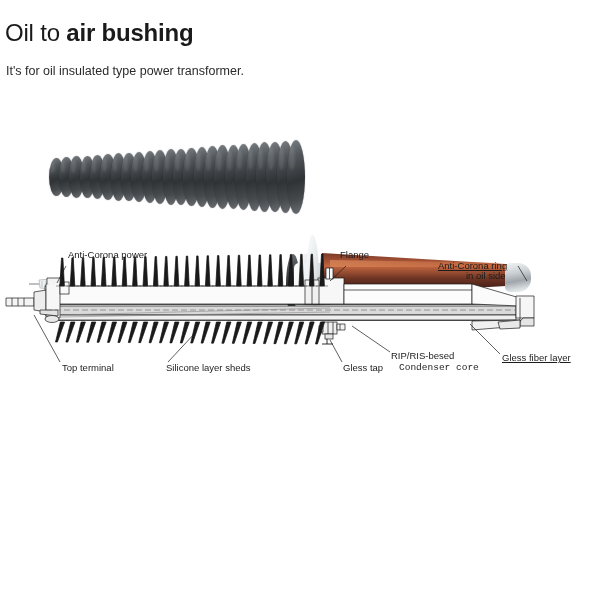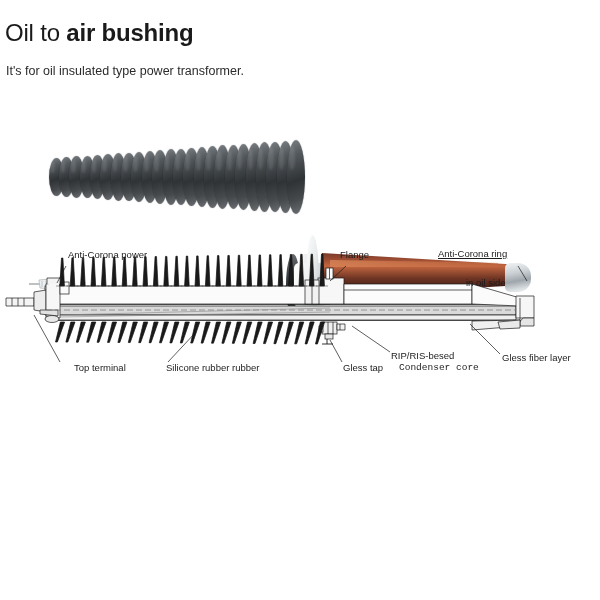--- a/index.html
+++ b/index.html
@@ -393,26 +393,26 @@
       <path d="M390 112 L352 86"></path>
 
       <path d="M500 114 L470 84"></path>
     </g>
   </svg>
 
   <div class="lbl" style="left:68px;  top:9px;">Anti-Corona power</div>
 
   <div class="lbl" style="left:340px; top:9px;">Flange</div>
 
-  <div class="lbl u" style="left:438px; top:8px;">Anti-Corona ring</div>
-  <div class="lbl" style="left:466px; top:37px;">in oil side</div>
-
-  <div class="lbl" style="left:62px;  top:122px;margin-left:12px;">Top terminal</div>
-
-  <div class="lbl" style="left:166px; top:122px;">Silicone rubber rubber</div>
+  <div class="lbl u" style="left:438px; top:20px;">Anti-Corona ring</div>
+  <div class="lbl" style="left:466px; top:30px;">in oil side</div>
+
+  <div class="lbl" style="left:62px;  top:122px;">Top terminal</div>
+
+  <div class="lbl" style="left:166px; top:122px;">Silicone layer sheds</div>
 
   <div class="lbl" style="left:343px; top:122px;">Gless tap</div>
 
   <div class="lbl" style="left:391px; top:110px;text-align:right;">RIP/RIS-besed</div>
   <div class="lbl" style="left:399px; top:122px;font-family:Liberation Mono, monospace;">Condenser core</div>
 
-  <div class="lbl" style="left:502px; top:112px;">Gless fiber layer</div>
+  <div class="lbl" style="left:502px; top:112px;text-decoration:underline;">Gless fiber layer</div>
 </div>
 
 </body></html>

